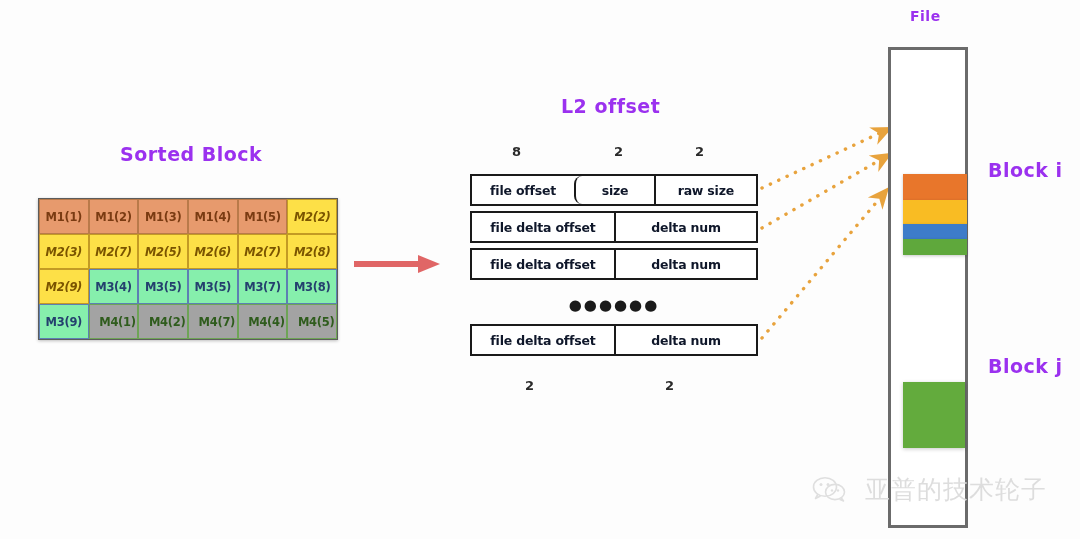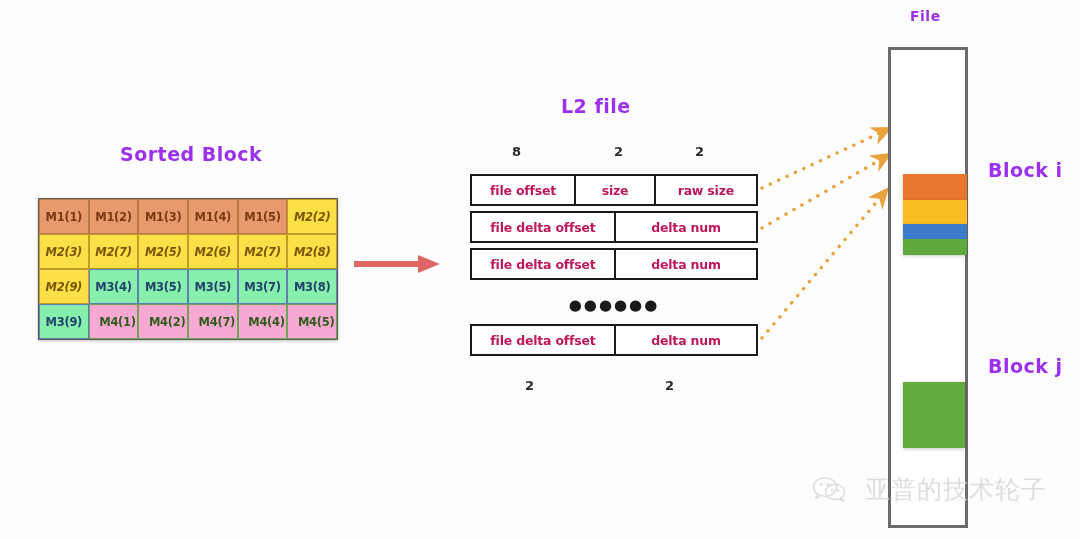--- a/index.html
+++ b/index.html
@@ -49,50 +49,50 @@
     align-items: center;
     justify-content: center;
     font-size: 11.5px;
     font-weight: bold;
     font-family: "DejaVu Sans", sans-serif;
     letter-spacing: -0.3px;
   }
   .c-orange { background: #e79a6d; color: #7a3b12; border-color: #b97a4a !important; }
   .c-yellow { background: #fde047; color: #7a5400; border-color: #c39a24 !important; font-style: italic; }
   .c-blue   { background: #86efac; color: #24406e; border-color: #5d7fb3 !important; }
-  .c-green  { background: #f9a8d4; color: #2f5c1d; border-color: #6ea456 !important; padding-left: 8px; }
+  .c-green  { background: #a3a3a3; color: #2f5c1d; border-color: #6ea456 !important; padding-left: 8px; }
 
   
   #red-arrow { position: absolute; left: 352px; top: 252px; }
 
   
   #l2-index-table { position: absolute; left: 470px; top: 174px; width: 288px; }
   .l2-row {
     display: flex;
     border: 2px solid #1a1a1a;
     box-sizing: border-box;
     height: 32px;
     margin-bottom: 5px;
     background: #ffffff;
   }
   .l2-cell {
     display: flex;
     align-items: center;
     justify-content: center;
     font-size: 12.5px;
     font-weight: bold;
-    color: #be185d;
+    color: #0f172a;
     font-family: "DejaVu Sans", sans-serif;
     box-sizing: border-box;
     white-space: nowrap;
     letter-spacing: -0.2px;
   }
   .l2-cell + .l2-cell { border-left: 2px solid #1a1a1a; }
   .w-fileoffset { width: 36%; }
-  .w-size { width: 28%; }
+  .w-size { width: 28%; border-radius: 8px; }
   .w-rawsize { width: 36%; }
   .w-delta-off { width: 50%; }
   .w-delta-num { width: 50%; }
 
   #l2-dots {
     position: absolute;
     left: 470px;
     top: 298px;
     width: 288px;
     text-align: center;
@@ -194,21 +194,21 @@
       <div class="cell c-green">M4(7)</div>
       <div class="cell c-green">M4(4)</div>
       <div class="cell c-green">M4(5)</div>
     </div>
 
   <svg id="red-arrow" width="90" height="24" viewBox="0 0 90 24">
     <line x1="2" y1="12" x2="70" y2="12" stroke="#e06666" stroke-width="6" stroke-linecap="butt"></line>
     <polygon points="66,3 88,12 66,21" fill="#e06666"></polygon>
   </svg>
 
-  <div class="title-purple" style="left:561px; top:95px; font-size:19px;">L2 file</div>
+  <div class="title-purple" style="left:561px; top:95px; font-size:19px;">L2 offset</div>
 
   <div class="size-label" style="left:512px; top:144px;">8</div>
   <div class="size-label" style="left:614px; top:144px;">2</div>
   <div class="size-label" style="left:695px; top:144px;">2</div>
 
   <div id="l2-index-table">
     <div class="l2-row">
       <div class="l2-cell w-fileoffset">file offset</div>
       <div class="l2-cell w-size">size</div>
       <div class="l2-cell w-rawsize">raw size</div>

